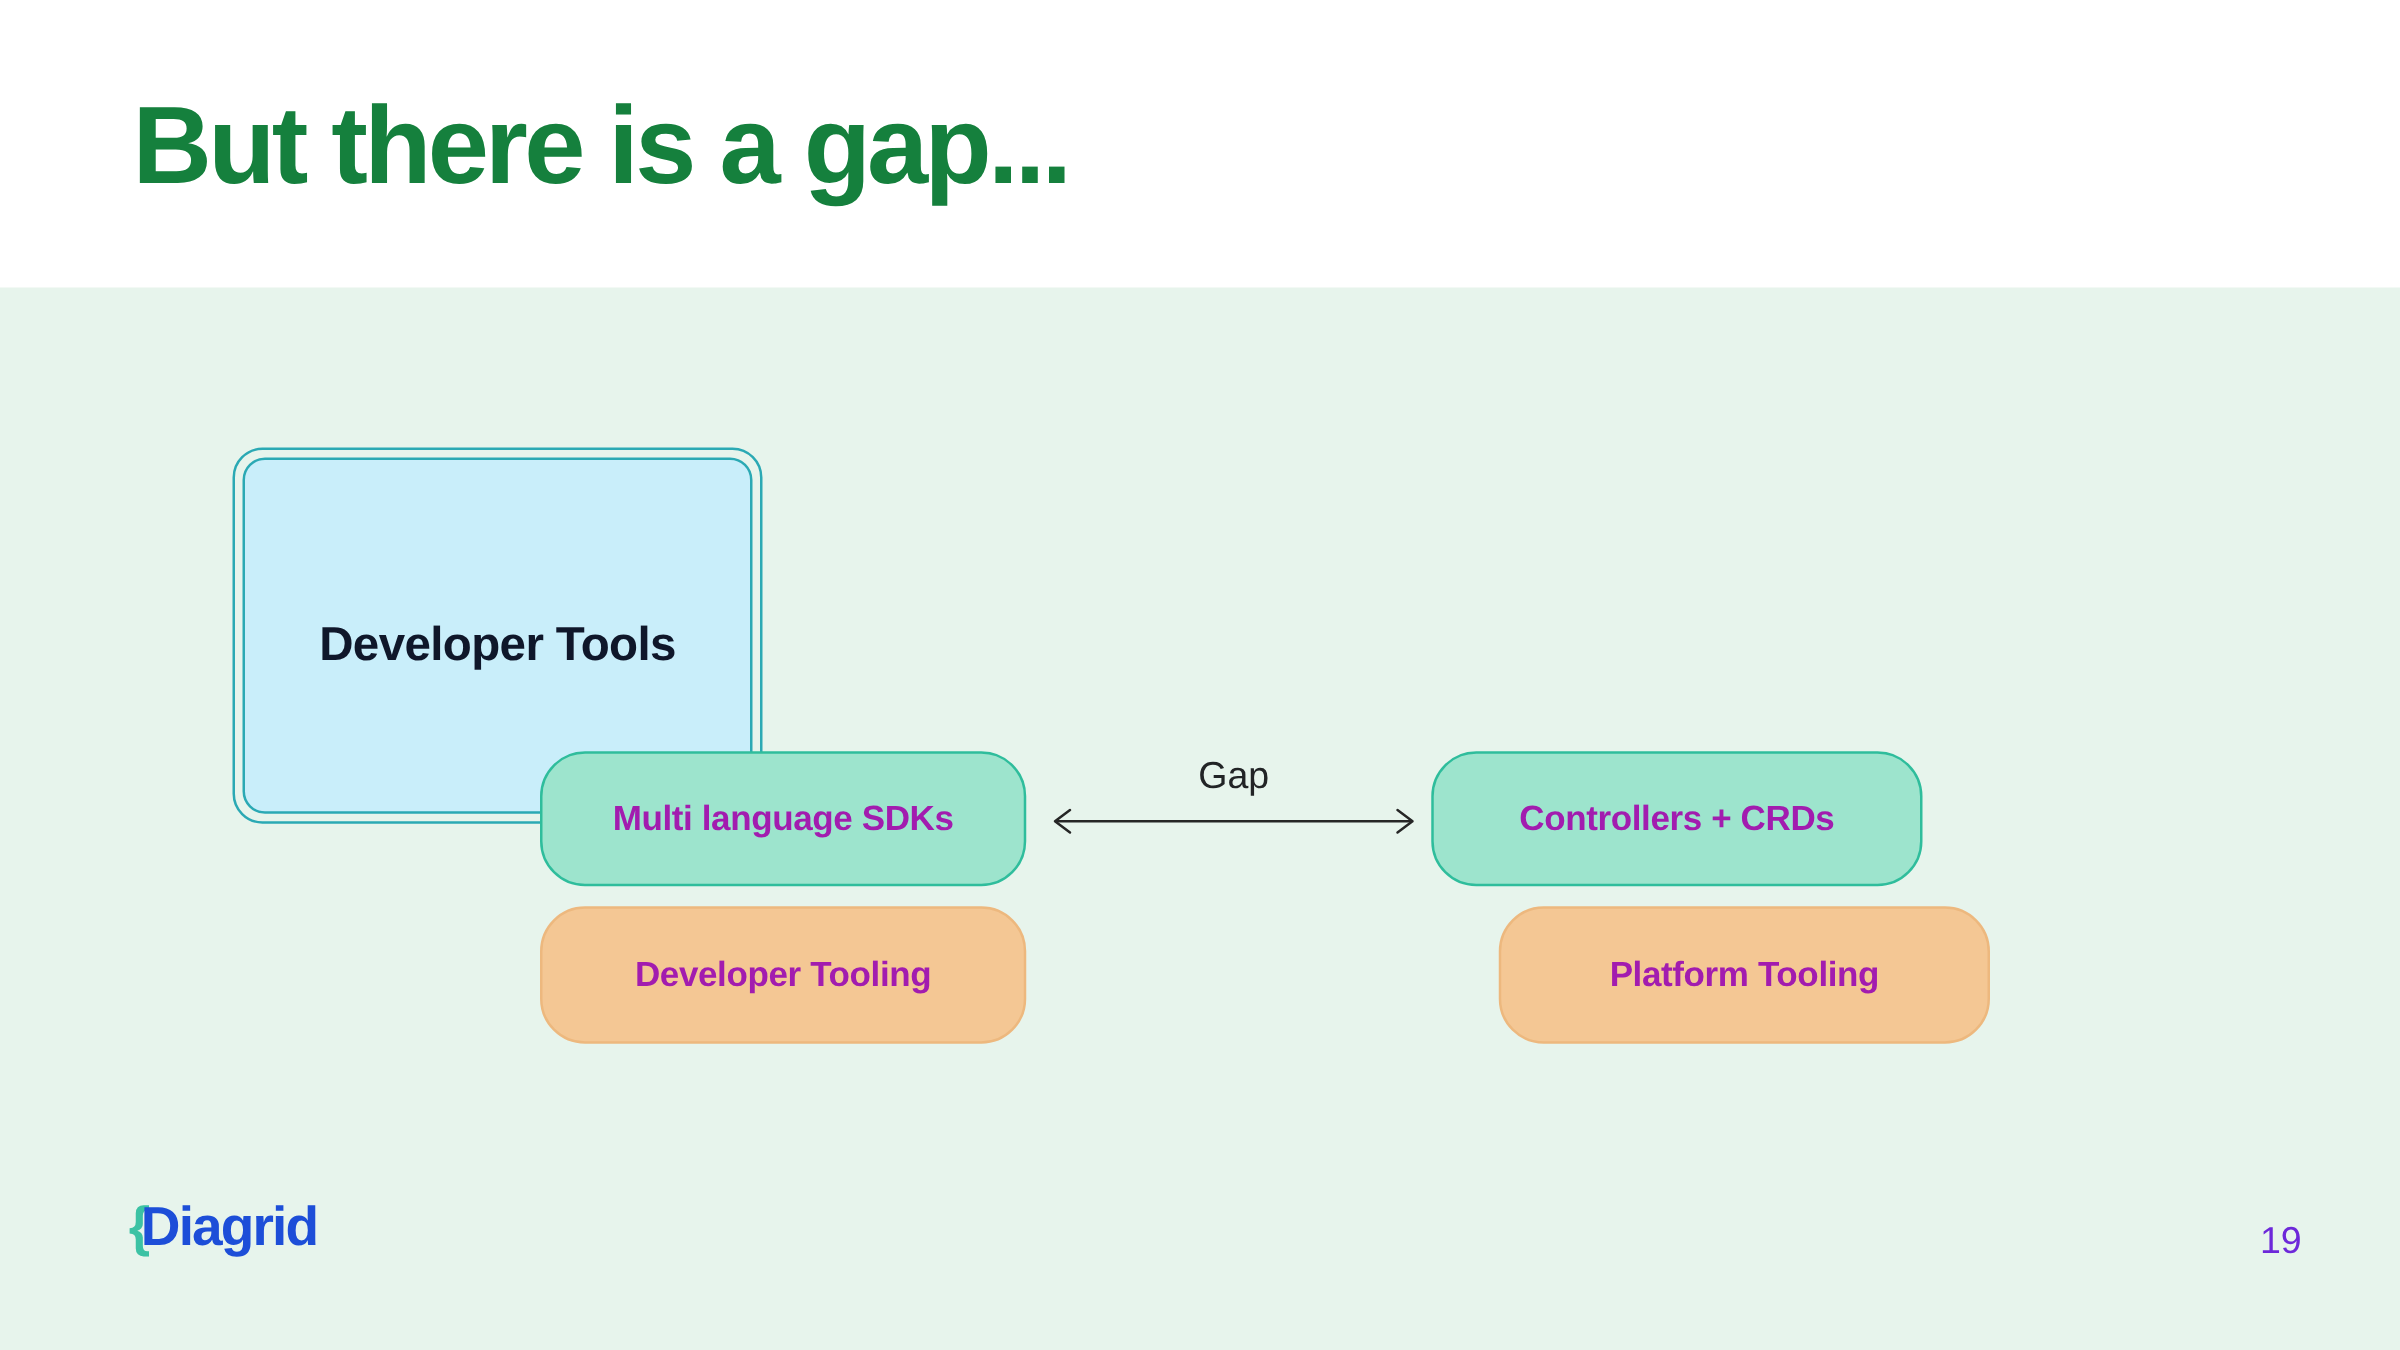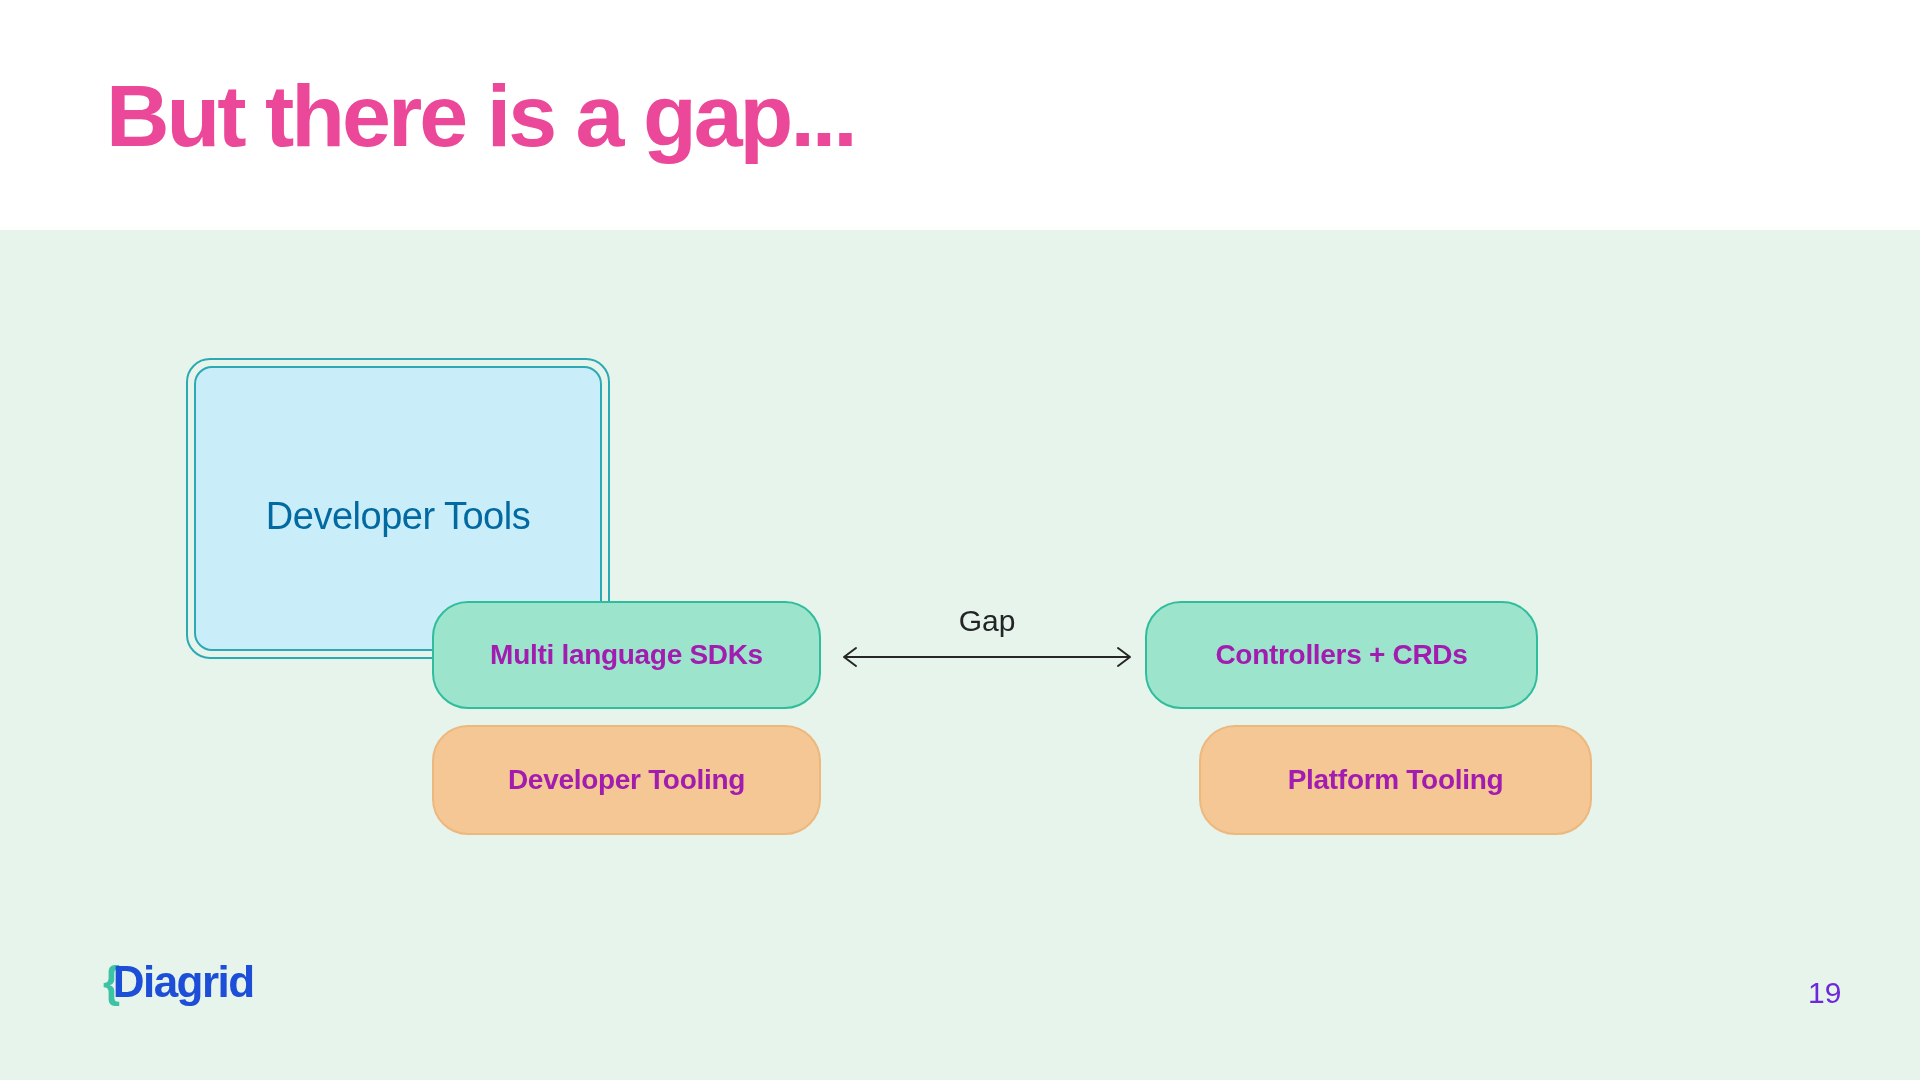--- a/index.html
+++ b/index.html
@@ -6,38 +6,38 @@
   html, body { width: 1920px; height: 1080px; }
   body { font-family: "Liberation Sans", sans-serif; background: #ffffff; overflow: hidden; }
 
   .slide { position: relative; width: 1920px; height: 1080px; background: #ffffff; }
 
   .header-band { position: absolute; left: 0; top: 0; width: 1920px; height: 230px; background: #ffffff; }
 
   .slide-title {
     position: absolute; left: 106px; top: 70px;
     font-size: 88px; font-weight: 700; letter-spacing: -3px;
-    color: #ec4899; line-height: 1.05; white-space: nowrap;
+    color: #15803d; line-height: 1.05; white-space: nowrap;
   }
 
   .content-band { position: absolute; left: 0; top: 230px; width: 1920px; height: 850px; background: #e7f4ec; }
 
   
   .big-box {
     position: absolute;
     border: 2px solid #2ba9b4; border-radius: 24px;
     padding: 6px; background: transparent;
   }
   .big-box-inner {
     width: 100%; height: 100%;
     background: #c9eefa; border: 2px solid #2ba9b4; border-radius: 18px;
     display: flex; align-items: center; justify-content: center;
   }
   .big-box-label {
-    font-size: 38px; font-weight: 400; letter-spacing: -0.5px; color: #0369a1;
+    font-size: 38px; font-weight: 700; letter-spacing: -0.5px; color: #0f172a;
     white-space: nowrap;
     margin-top: 16px;
   }
   .box-left  { left: 186px;  top: 358px; width: 424px; height: 301px; }
   .box-right { left: 1308px; top: 359px; width: 427px; height: 301px; }
 
   
   .pill {
     position: absolute; border-radius: 36px;
     display: flex; align-items: center; justify-content: center;

